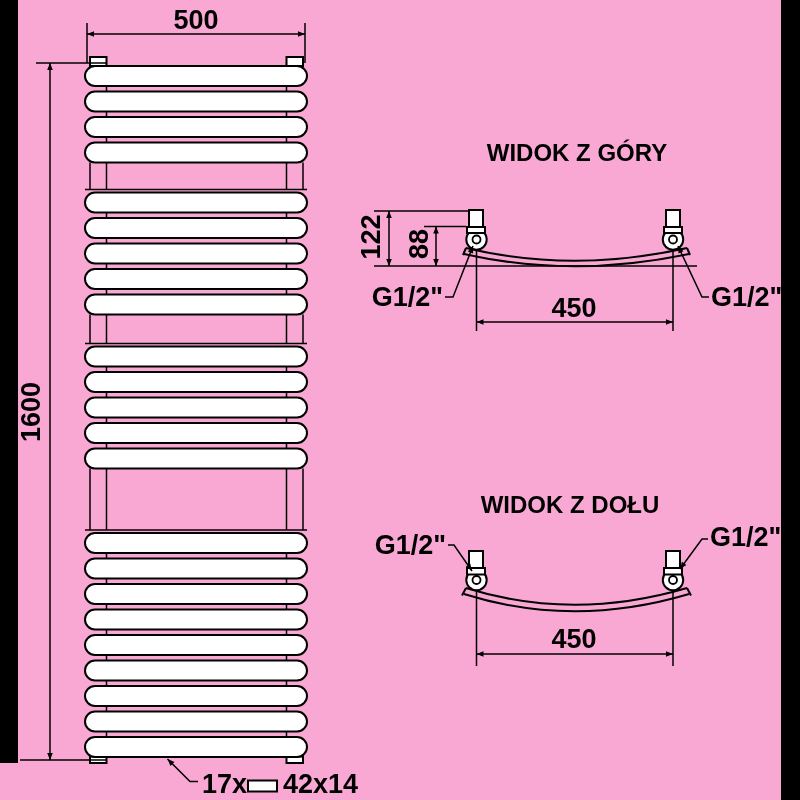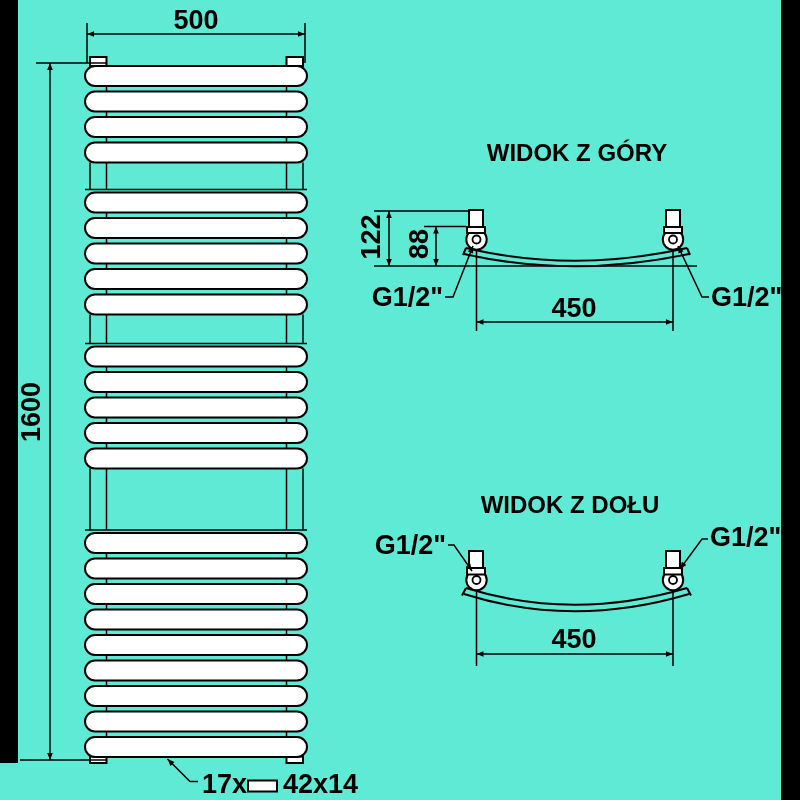--- a/index.html
+++ b/index.html
@@ -1,19 +1,19 @@
 <!DOCTYPE html>
 <html><head>
 <meta charset="utf-8">
 <style>
   html, body { margin: 0; padding: 0; background: #ffffff; }
   .stage {
     position: relative;
     width: 800px; height: 800px;
-    background: #5eead4;
+    background: #f9a8d4;
     font-family: "Liberation Sans", sans-serif;
     overflow: hidden;
   }
   svg text {
     font-family: "Liberation Sans", sans-serif;
     font-weight: 700;
     fill: #000000;
   }
   .dim-txt   { font-size: 27px; }
   .title-txt { font-size: 24px; }

